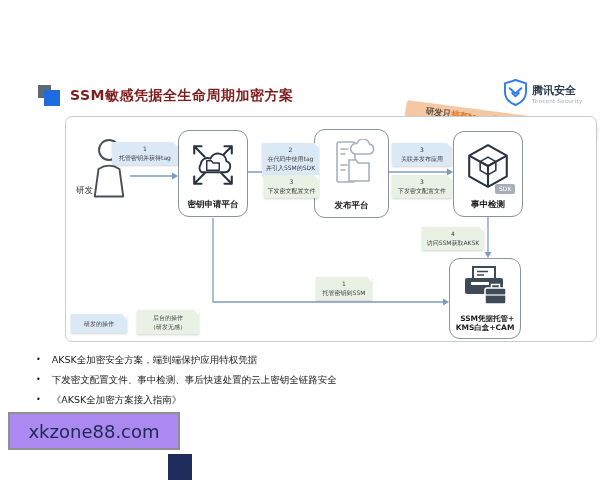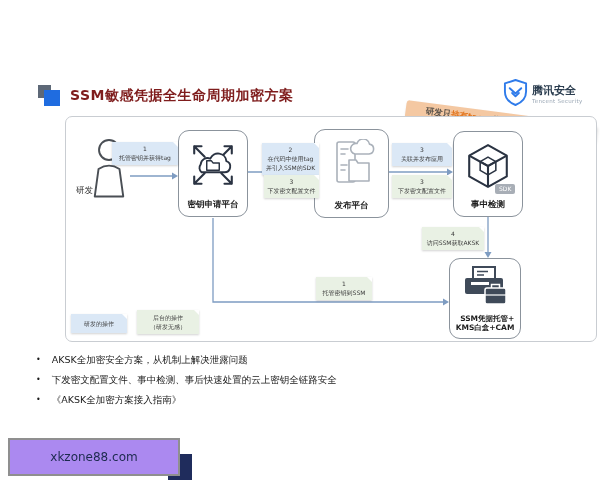--- a/index.html
+++ b/index.html
@@ -50,23 +50,23 @@
   .sdk-badge{position:absolute;left:41px;top:52px;background:#a8aeb6;color:#fff;
              font-size:6px;line-height:10px;height:10px;padding:0 4px;border-radius:2px;}
 
   
   .bullets{position:absolute;left:36px;top:354px;width:530px;}
   .bullet{display:flex;gap:11px;margin-bottom:7px;font-size:9.5px;color:#1b1b1b;align-items:flex-start;}
   .bullet .mark{font-size:8px;margin-top:1px;}
 
   
   .wm-corner{position:absolute;left:168px;top:454px;width:24px;height:26px;background:#1f2c5c;}
-  .watermark{position:absolute;left:8px;top:438px;width:168px;height:34px;background:#ab89f0;
+  .watermark{position:absolute;left:8px;top:412px;width:168px;height:34px;background:#ab89f0;
              border:2px solid #8f8f8f;display:flex;align-items:center;justify-content:center;
-             font-size:12px;color:#1c2a4e;}
+             font-size:18px;color:#1c2a4e;}
 </style>
 </head>
 <body>
 
 <div class="screen">
 
   <div class="title-icon">
     <div class="sq-back"></div>
       <div class="sq-front"></div>
   </div>
@@ -221,21 +221,21 @@
     </div>
     <div class="note bk" style="left:71px;top:193px;width:62px;padding:3px 2px;">
       <span>后台的操作</span><br>
       <span>（研发无感）</span>
     </div>
   </div>
 
   <div class="bullets">
     <div class="bullet">
       <span class="mark">•</span>
-      <span>AKSK全加密安全方案，从机制上解决泄露问题</span>
+      <span>AKSK全加密安全方案，端到端保护应用特权凭据</span>
     </div>
     <div class="bullet">
       <span class="mark">•</span>
       <span>下发密文配置文件、事中检测、事后快速处置的云上密钥全链路安全</span>
     </div>
     <div class="bullet">
       <span class="mark">•</span>
       <span>《AKSK全加密方案接入指南》</span>
     </div>
   </div>

